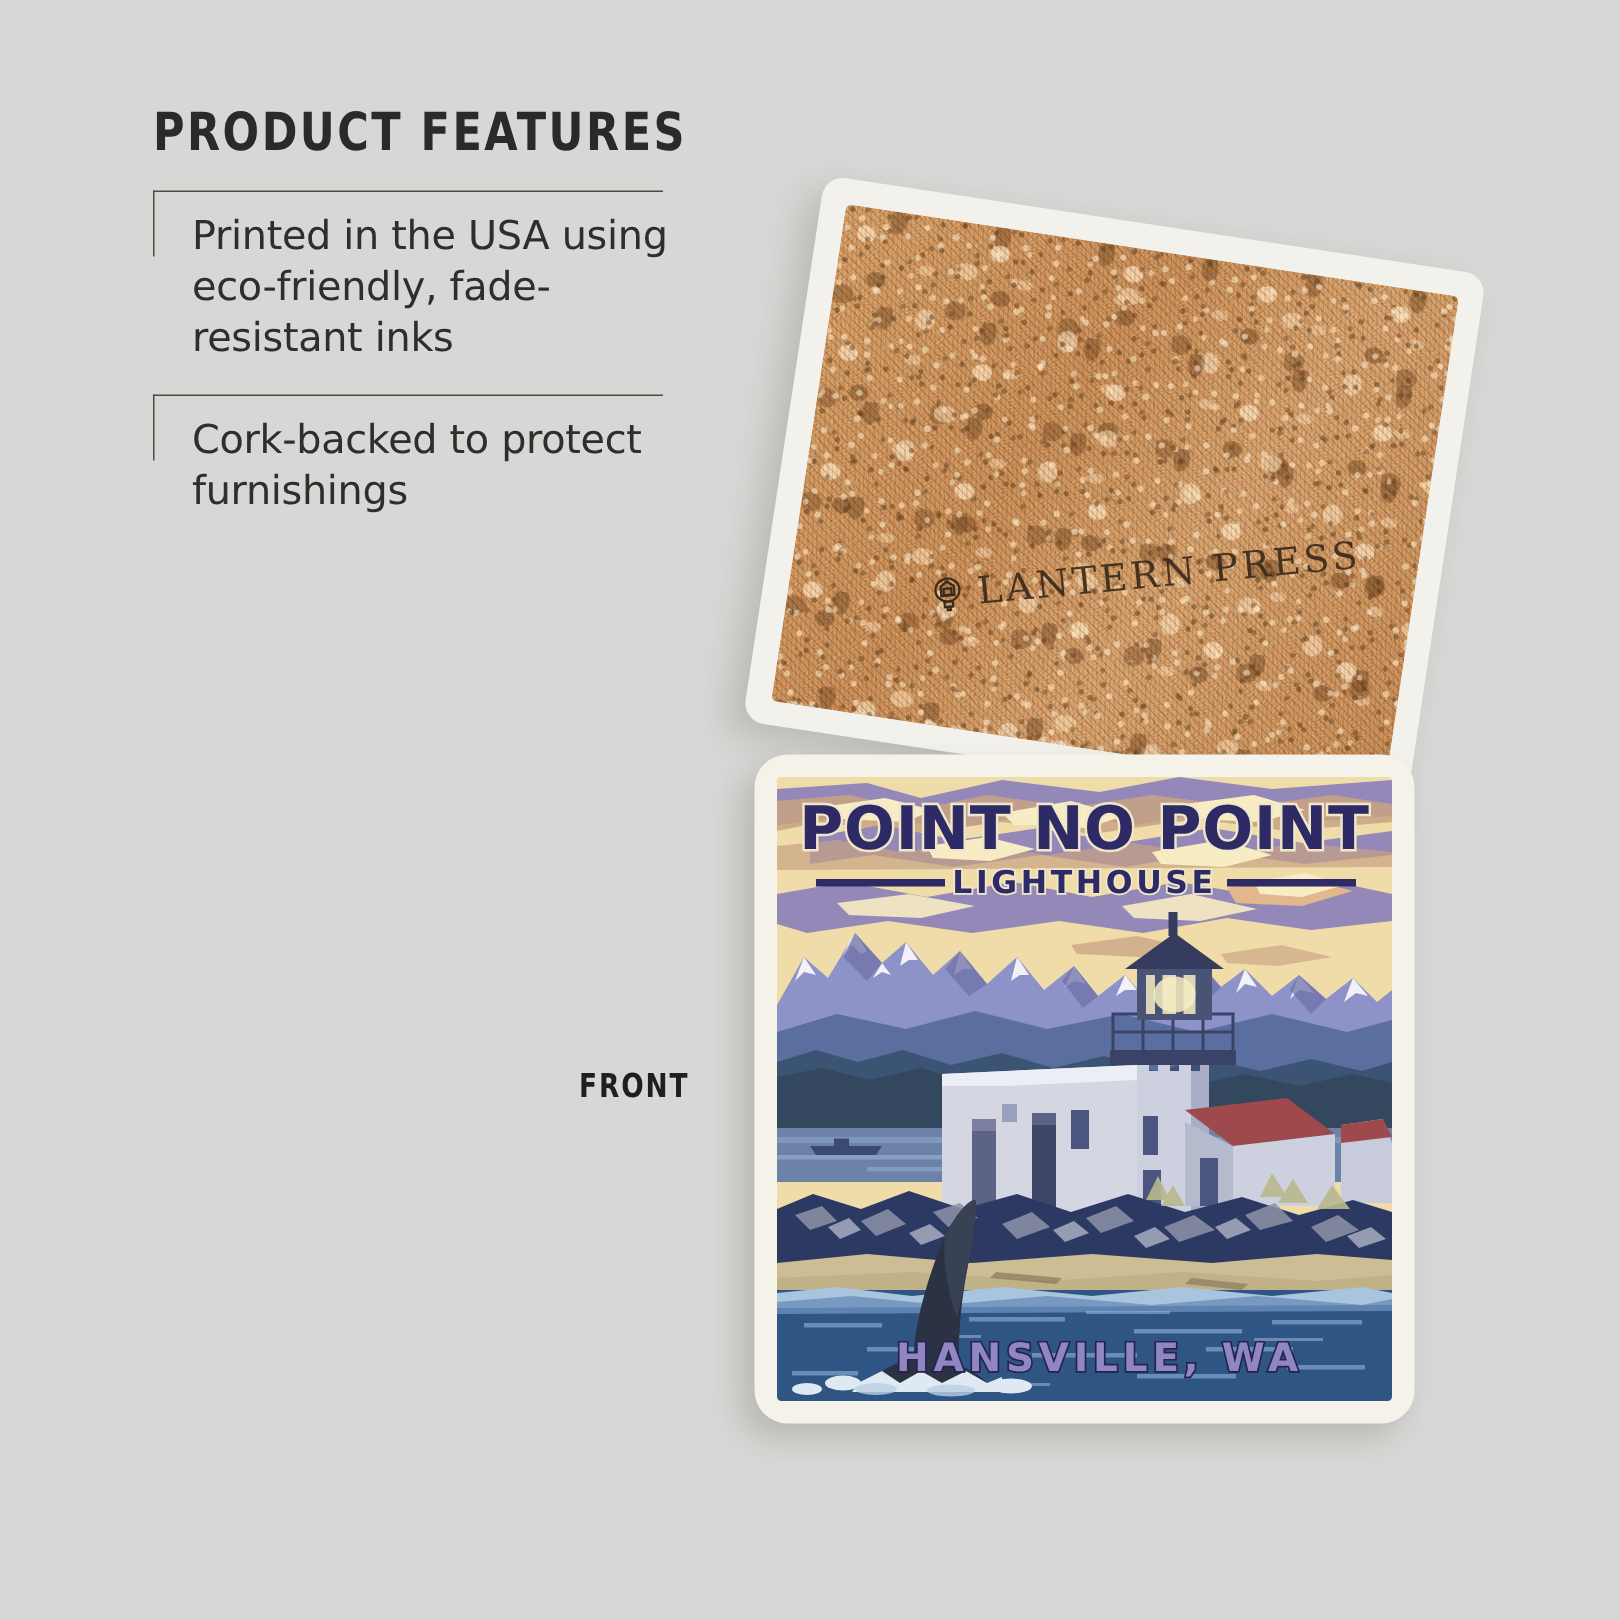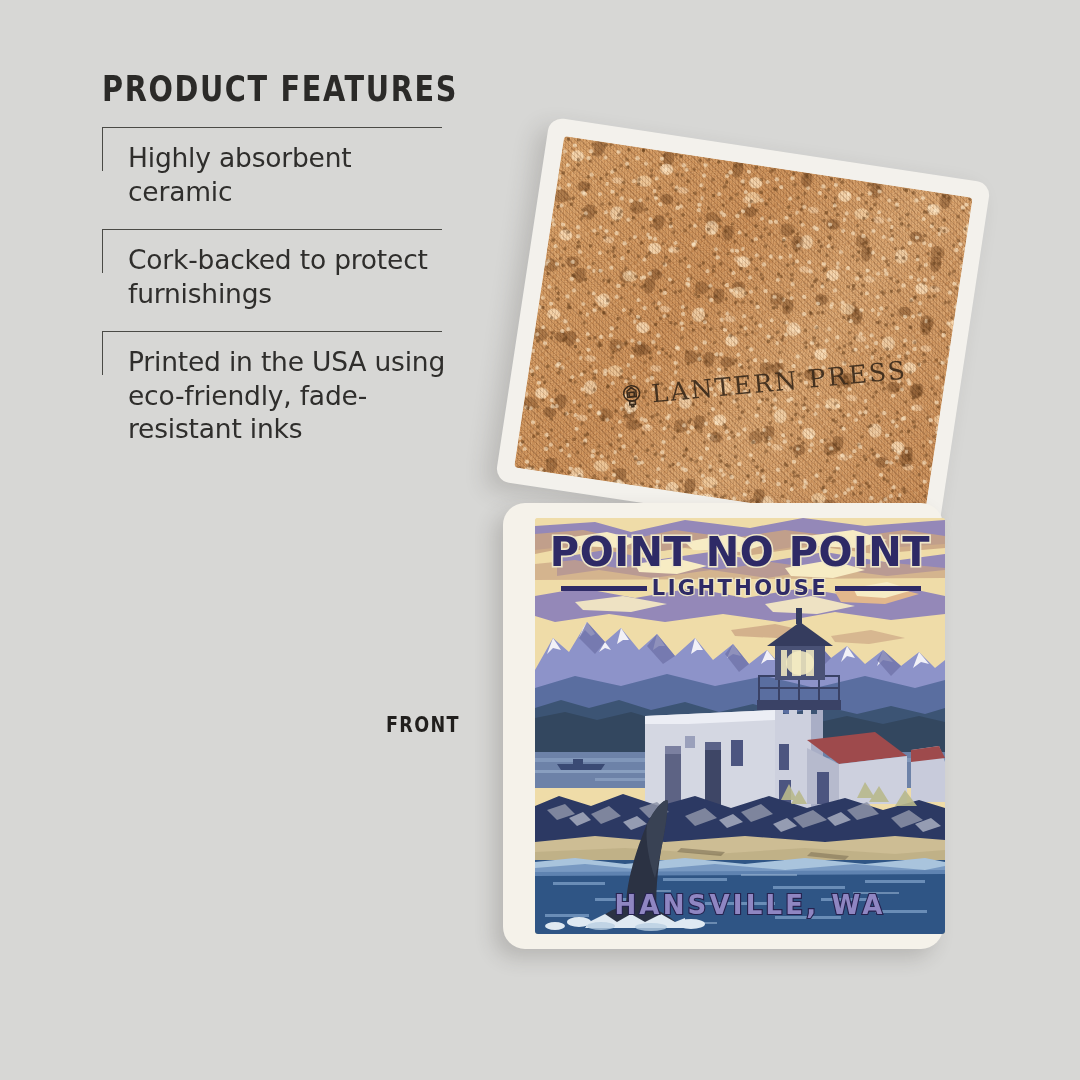--- a/index.html
+++ b/index.html
@@ -147,21 +147,20 @@
     border-radius:22px;
     padding:15px;
     box-shadow:-9px 9px 20px rgba(60,55,50,0.20);
   }
   #poster{
     width:100%; height:100%;
     border-radius:3px;
     overflow:hidden;
     position:relative;
     background:#efdca8;
-    margin-left:17px;
   }
   #poster svg{ display:block; width:100%; height:100%; }
 
   .poster-title{
     font-family:"DejaVu Sans", sans-serif;
     font-weight:700;
     fill:#2e2a66;
     stroke:#efe7c8;
     stroke-width:3.2;
     paint-order:stroke fill;
@@ -185,36 +184,31 @@
     paint-order:stroke fill;
     letter-spacing:3.2px;
   }
 </style>
 </head>
 <body>
 
 <div id="features-panel">
   <div id="features-title">PRODUCT FEATURES</div>
 
+
   <div class="feature-item">
     <div class="feature-rule"></div>
     <div class="feature-tick"></div>
-    <div class="feature-text">Highly absorbent ceramic</div>
+    <div class="feature-text">Printed in the USA using eco-friendly, fade-resistant inks</div>
   </div>
 
   <div class="feature-item">
     <div class="feature-rule"></div>
     <div class="feature-tick"></div>
     <div class="feature-text">Cork-backed to protect furnishings</div>
-  </div>
-
-  <div class="feature-item">
-    <div class="feature-rule"></div>
-    <div class="feature-tick"></div>
-    <div class="feature-text">Printed in the USA using eco-friendly, fade-resistant inks</div>
   </div>
 </div>
 
 <div class="callout" id="label-back">BACK</div>
 <div class="callout" id="label-front">FRONT</div>
 
 <div id="coaster-back">
   <div id="cork-surface">
     <div id="cork-grain"></div>
     <div id="cork-speckle"></div>

